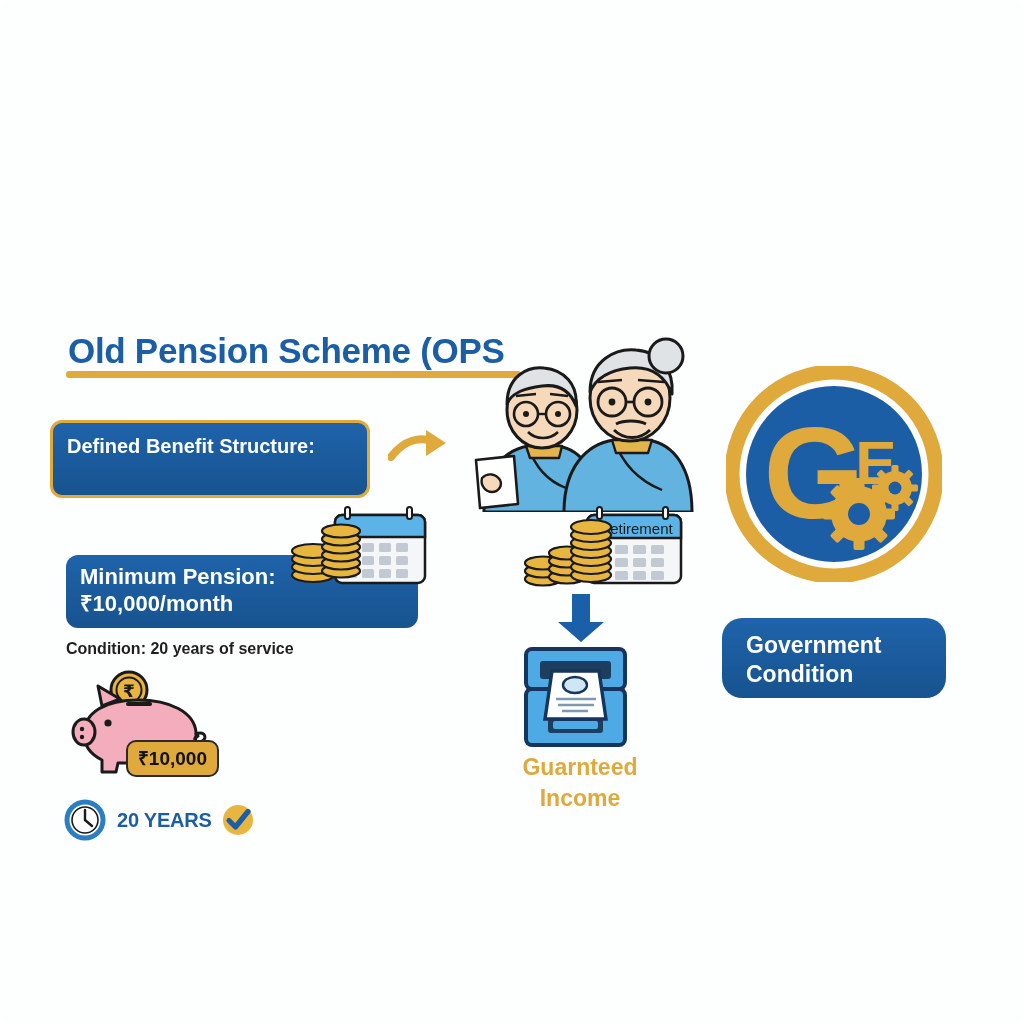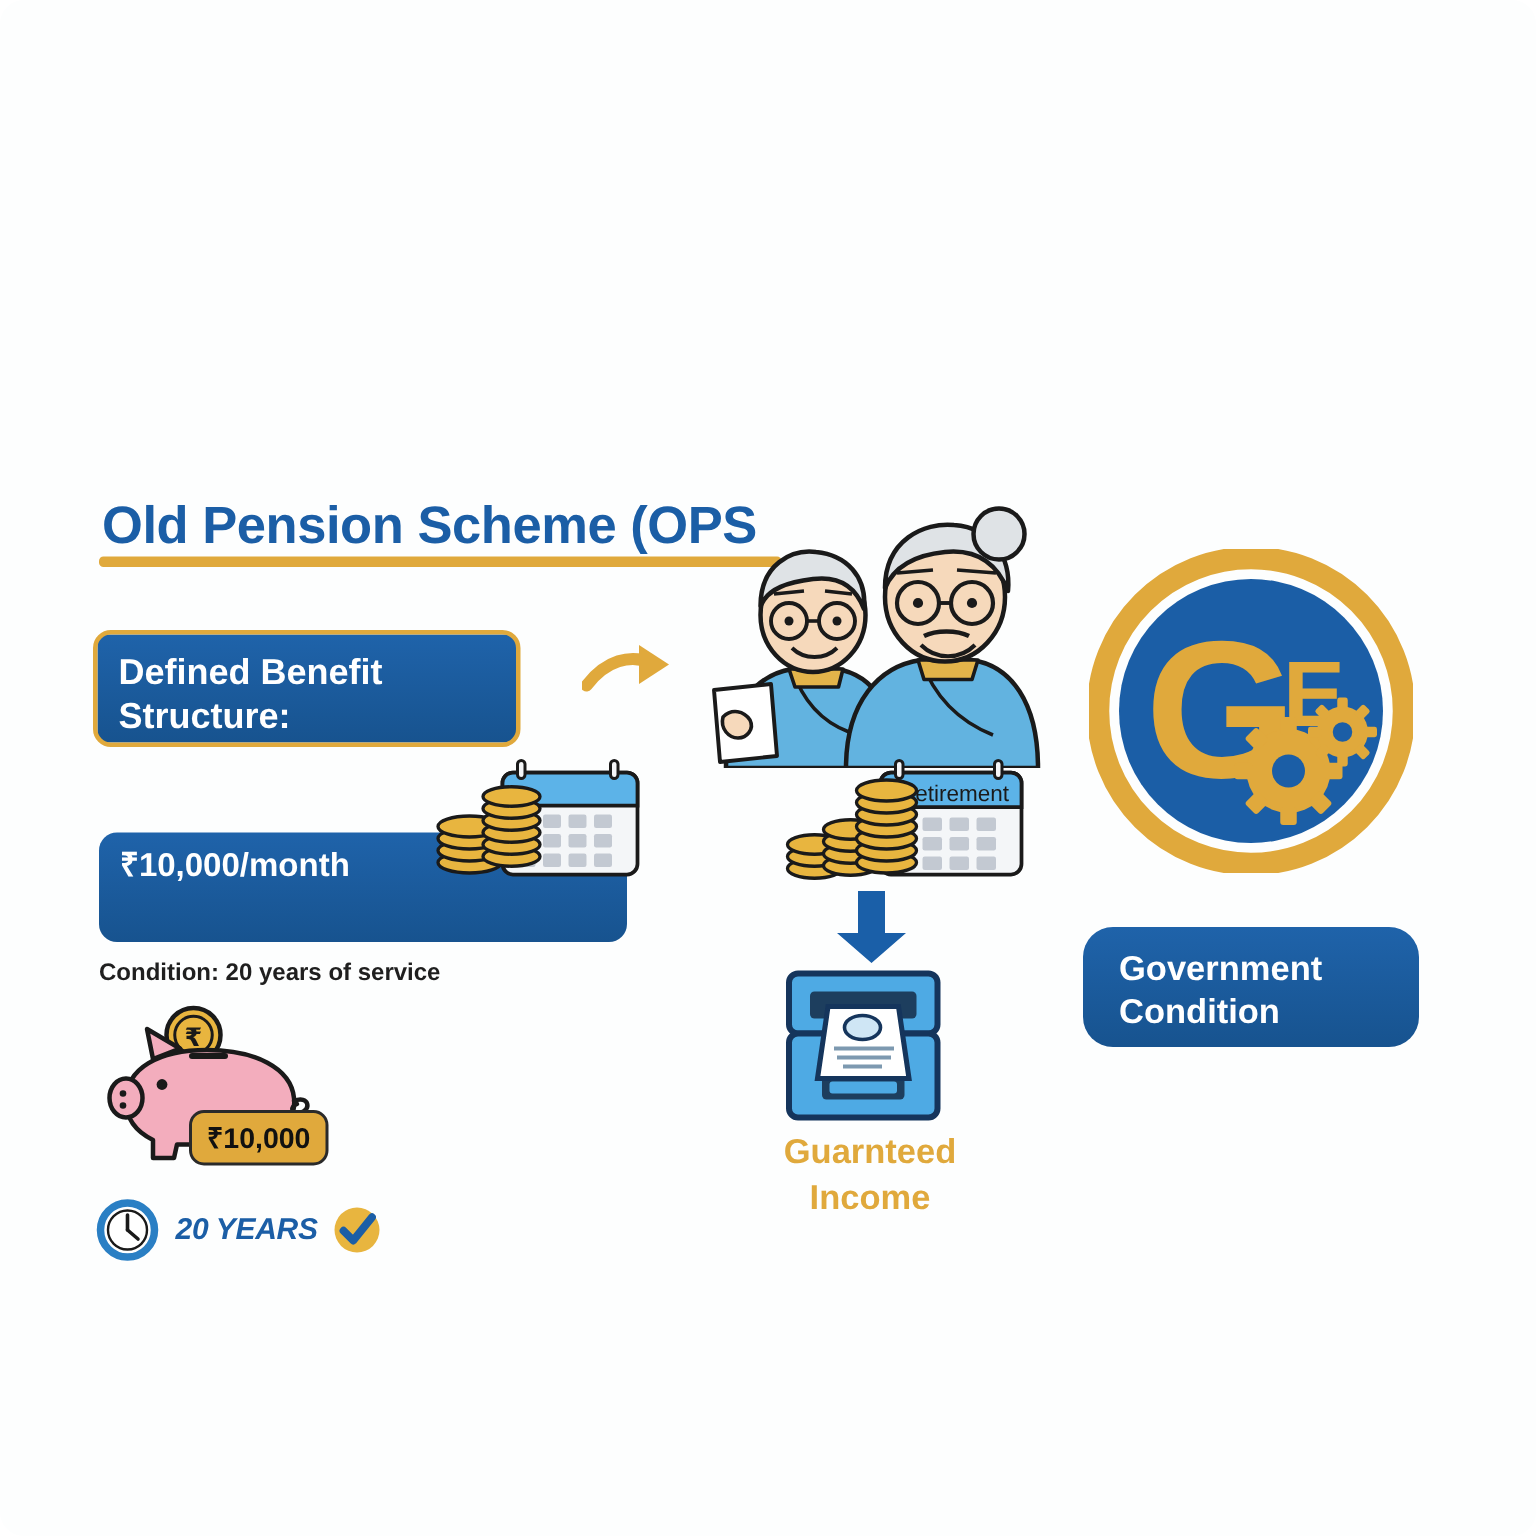--- a/index.html
+++ b/index.html
@@ -76,28 +76,28 @@
   
   .info-box {
     position: absolute;
     background: linear-gradient(180deg, #1f63aa 0%, #17538f 100%);
     color: #ffffff;
     font-weight: bold;
     line-height: 1.22;
     box-sizing: border-box;
   }
   #box-defined {
-    left: 62px;
+    left: 50px;
     top: 420px;
-    width: 285px;
+    width: 320px;
     height: 78px;
     border: 3px solid #e0a93c;
     border-radius: 12px;
     padding: 11px 0 0 14px;
-    font-size: 24px;
+    font-size: 20px;
   }
   #box-minimum {
     left: 66px;
     top: 555px;
     width: 352px;
     height: 73px;
     border-radius: 12px;
     padding: 9px 0 0 14px;
     font-size: 22px;
     z-index: 2;
@@ -155,21 +155,20 @@
   }
 
   
   #clock-row {
     position: absolute;
     left: 63px;
     top: 797px;
     height: 46px;
     display: flex;
     align-items: center;
-    font-style: italic;
   }
   #years-label {
     color: #1b5ea6;
     font-size: 20px;
     font-weight: bold;
     margin-left: 10px;
     letter-spacing: -0.2px;
   }
   #check-badge {
     margin-left: 9px;
@@ -259,20 +258,21 @@
   <div class="info-box" id="box-defined">
     <div>Defined Benefit Structure:</div>
   </div>
 
   <svg id="gold-arrow" viewBox="0 0 64 56">
     <path d="M3 33 C 16 16, 32 12, 47 18" stroke="#e0a93c" stroke-width="8" fill="none" stroke-linecap="round"></path>
     <path d="M38 6 L58 19 L38 32 Z" fill="#e0a93c"></path>
   </svg>
 
   <div class="info-box" id="box-minimum">
+    <div>Minimum Pension:</div>
     <div>₹10,000/month</div>
   </div>
 
   <svg id="left-coin-cal" viewBox="0 0 145 82">
 
     <rect x="52" y="10" width="90" height="68" rx="7" fill="#f4f6f8" stroke="#1a1a1a" stroke-width="2.5"></rect>
     <path d="M52 17 a7 7 0 0 1 7 -7 h76 a7 7 0 0 1 7 7 v15 h-90 z" fill="#5cb3e8" stroke="#1a1a1a" stroke-width="2.5"></path>
     <rect x="62" y="2" width="5" height="12" rx="2.5" fill="#f4f6f8" stroke="#1a1a1a" stroke-width="2"></rect>
     <rect x="124" y="2" width="5" height="12" rx="2.5" fill="#f4f6f8" stroke="#1a1a1a" stroke-width="2"></rect>
     <g fill="#c3c9d2">

